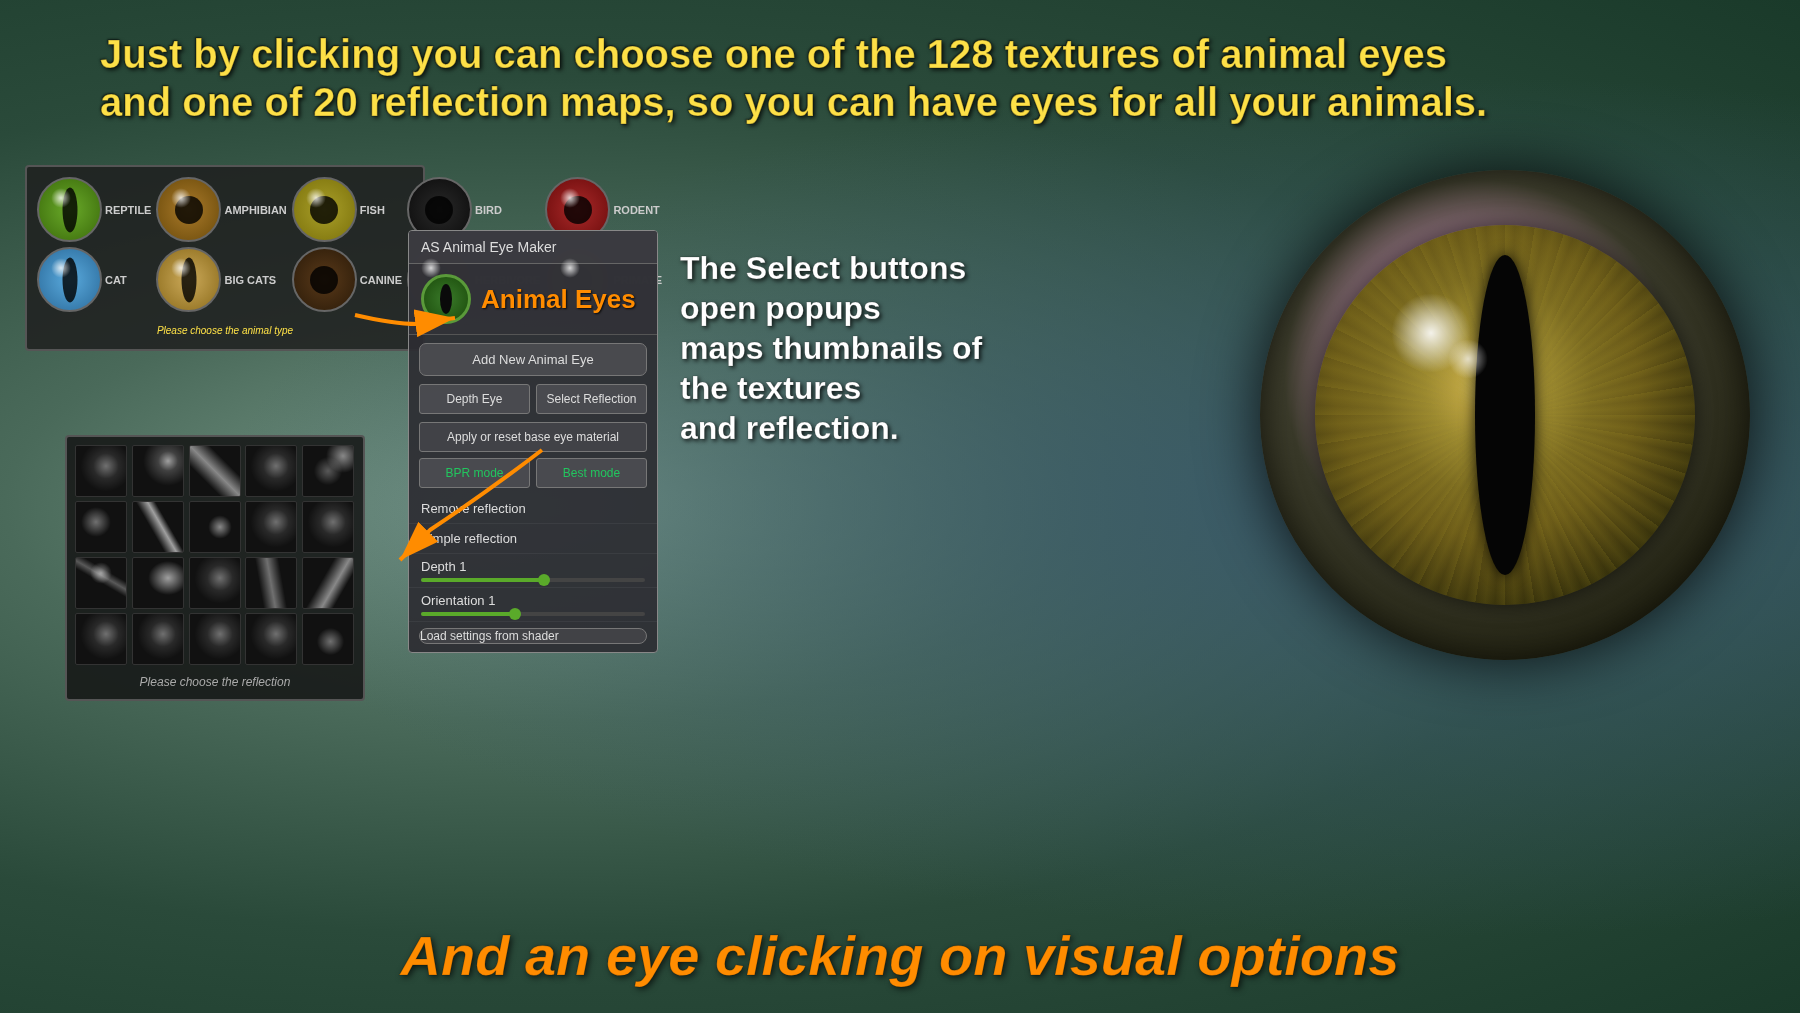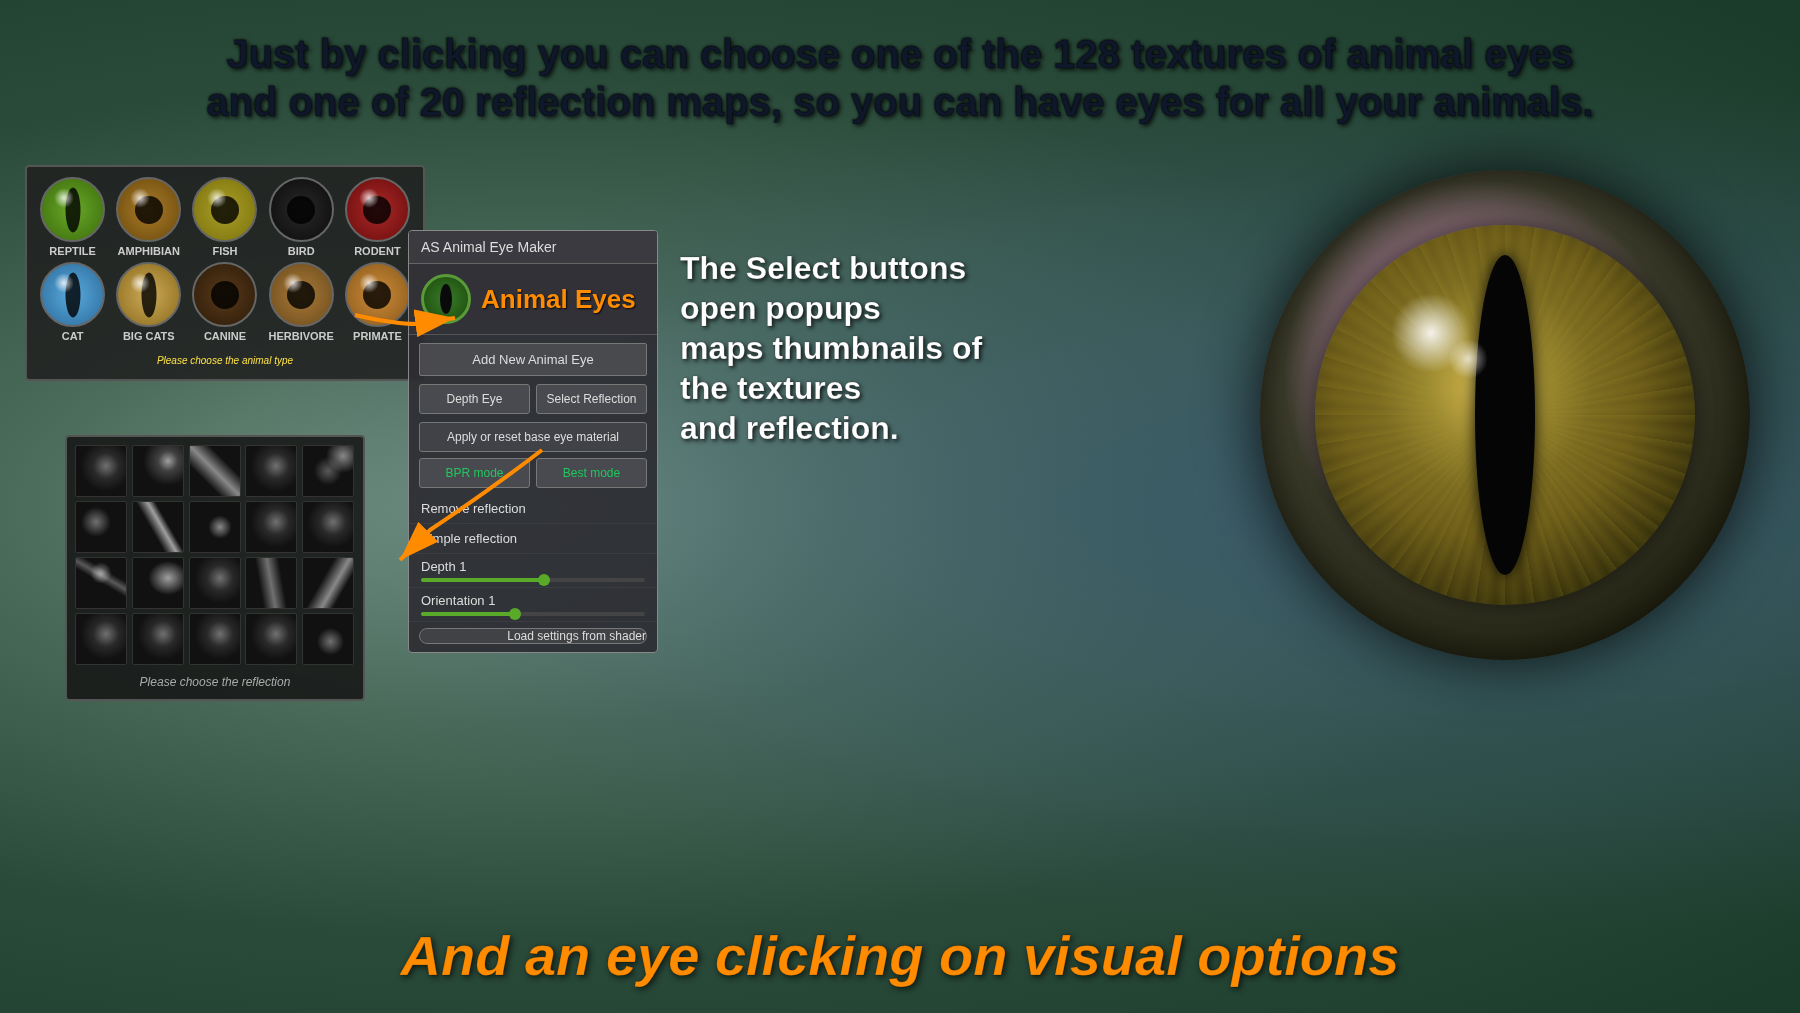--- a/index.html
+++ b/index.html
@@ -28,23 +28,22 @@
     }
 
     .content {
       position: absolute;
       inset: 0;
       z-index: 1;
     }
 
     
     .header-text {
-      text-align: center;
       padding: 30px 100px 20px;
-      color: #0f172a;
+      color: #fde047;
       font-size: 40px;
       font-weight: 900;
       font-family: 'Arial Black', Arial, sans-serif;
       text-shadow: 2px 2px 4px rgba(0,0,0,0.8), -1px -1px 2px rgba(0,0,0,0.5);
       line-height: 1.2;
       -webkit-text-stroke: 1px rgba(0,0,0,0.3);
     }
 
     
     .animal-grid-container {
@@ -60,21 +59,21 @@
 
     .animal-grid {
       display: grid;
       grid-template-columns: repeat(5, 1fr);
       gap: 5px;
       margin-bottom: 8px;
     }
 
     .animal-cell {
       display: flex;
-      flex-direction: column;
+      flex-direction: row;
       align-items: center;
       gap: 3px;
     }
 
     .animal-label {
       color: #ccc;
       font-size: 11px;
       font-weight: bold;
       text-transform: uppercase;
       font-family: Arial, sans-serif;
@@ -205,21 +204,21 @@
       text-shadow: 1px 1px 2px rgba(0,0,0,0.8);
     }
 
     .panel-add-btn {
       display: block;
       width: calc(100% - 20px);
       margin: 8px 10px;
       padding: 8px;
       background: rgba(80,80,85,0.8);
       border: 1px solid #777;
-      border-radius: 2px;
+      border-radius: 7px;
       color: #ddd;
       font-size: 13px;
       cursor: pointer;
       font-family: Arial, sans-serif;
     }
 
     .panel-buttons-row {
       display: flex;
       gap: 6px;
       padding: 0 10px 8px;
@@ -318,21 +317,21 @@
 
     .panel-load-btn {
       display: block;
       width: calc(100% - 20px);
       margin: 6px 10px 8px;
       background: rgba(70,70,75,0.8);
       border: 1px solid #777;
       border-radius: 13px;
       color: #ddd;
       font-size: 12px;
-      text-align: right;
+      text-align: left;
       cursor: pointer;
       font-family: Arial, sans-serif;
     }
 
     
     .desc-text {
       position: absolute;
       top: 248px;
       left: 680px;
       color: white;

